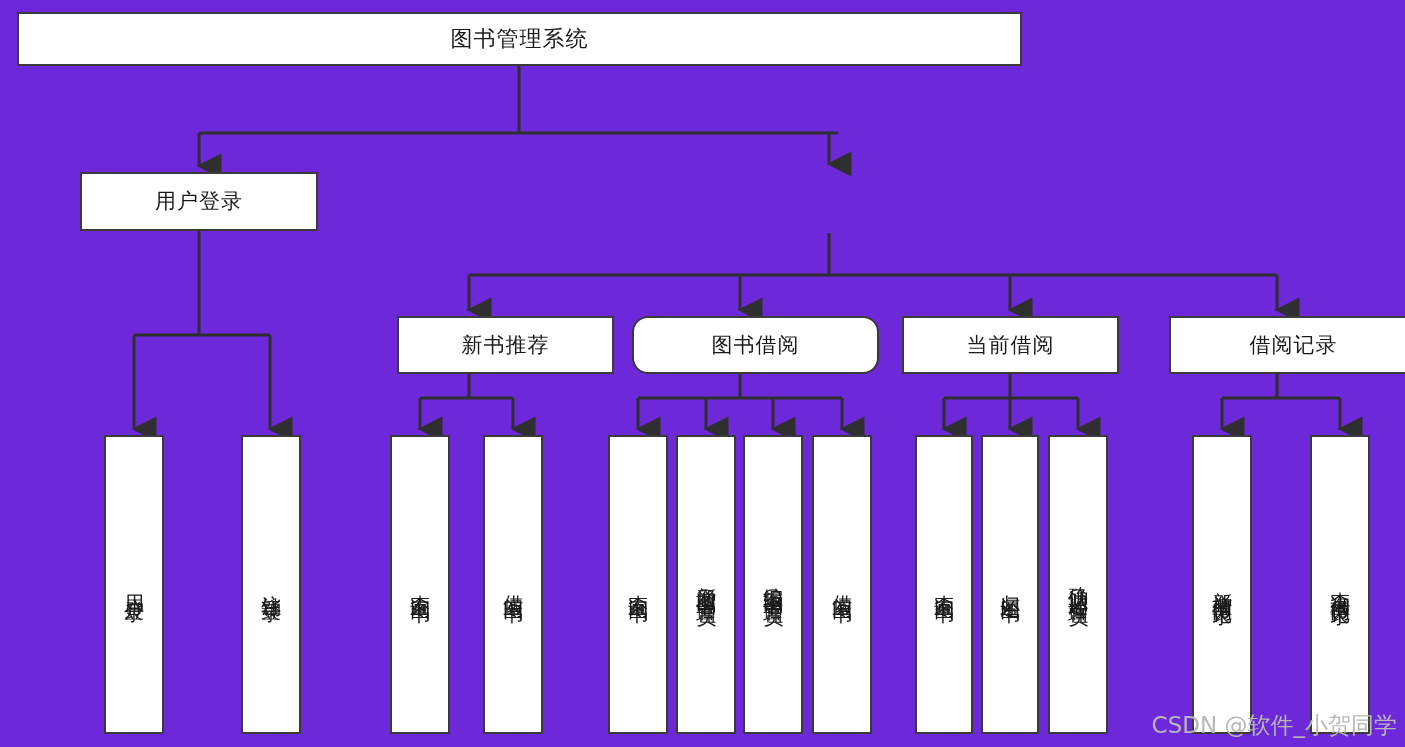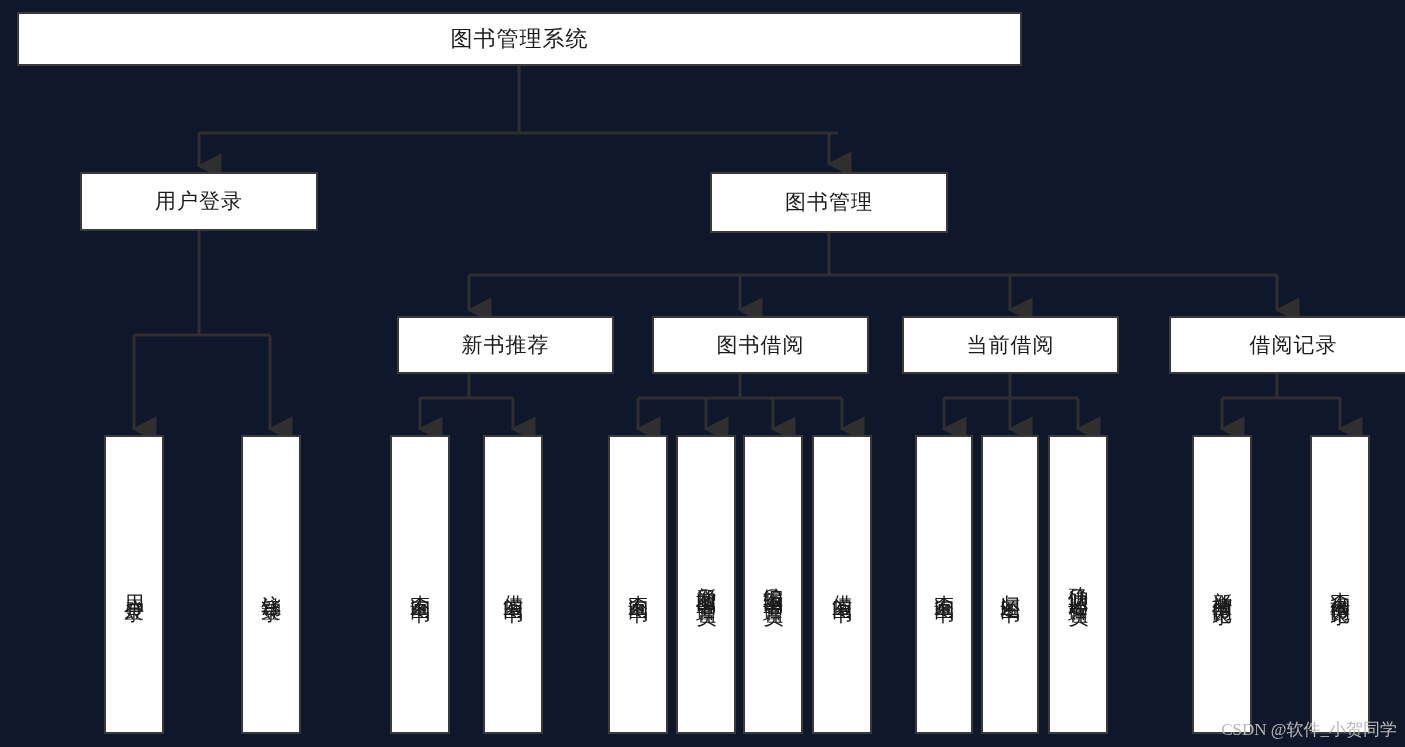--- a/index.html
+++ b/index.html
@@ -8,21 +8,21 @@
     padding: 0;
     background: #ffffff;
   }
   body {
     font-family: "DejaVu Sans", "Liberation Sans", sans-serif;
   }
   #canvas {
     position: relative;
     width: 1405px;
     height: 747px;
-    background: #0f172a;
+    background: #6d28d9;
     overflow: hidden;
   }
   #wires {
     position: absolute;
     left: 0;
     top: 0;
     width: 1405px;
     height: 747px;
     pointer-events: none;
   }
@@ -59,25 +59,24 @@
   .node.v .vtext {
     writing-mode: vertical-rl;
     text-orientation: upright;
     display: block;
     white-space: nowrap;
   }
   #watermark {
     position: absolute;
     right: 8px;
     bottom: 6px;
-    font-size: 17px;
+    font-size: 23px;
     color: #b8b8b8;
     white-space: nowrap;
     user-select: none;
-    font-family: Liberation Serif, serif;
   }
 </style>
 </head>
 <body>
 
 <div id="canvas">
 
   <svg id="wires" viewBox="0 0 1405 747" width="1405" height="747">
     <defs>
       <marker id="arrow" viewBox="0 0 12 12" refX="6" refY="10" markerWidth="10" markerHeight="10" orient="auto-start-reverse">
@@ -129,28 +128,25 @@
     </g>
   </svg>
 
   <div class="node h title" style="left:17px; top:12px; width:1005px; height:54px;">
     <span>图书管理系统</span>
   </div>
 
   <div class="node h" style="left:80px; top:172px; width:238px; height:59px;">
     <span>用户登录</span>
   </div>
-  <div class="node h" style="left:710px; top:172px; width:238px; height:61px;">
-    <span>图书管理</span>
-  </div>
 
   <div class="node h" style="left:361px; top:316px; width:217px; height:58px;margin-left:36px;">
     <span>新书推荐</span>
   </div>
-  <div class="node h" style="left:652px; top:316px; width:217px; height:58px;">
+  <div class="node h" style="left:632px; top:316px; width:247px; height:58px;border-radius:16px;">
     <span>图书借阅</span>
   </div>
   <div class="node h" style="left:902px; top:316px; width:217px; height:58px;">
     <span>当前借阅</span>
   </div>
   <div class="node h" style="left:1169px; top:316px; width:249px; height:58px;">
     <span>借阅记录</span>
   </div>
 
   <div class="node v" style="left:104px; top:435px; width:60px; height:299px;">

